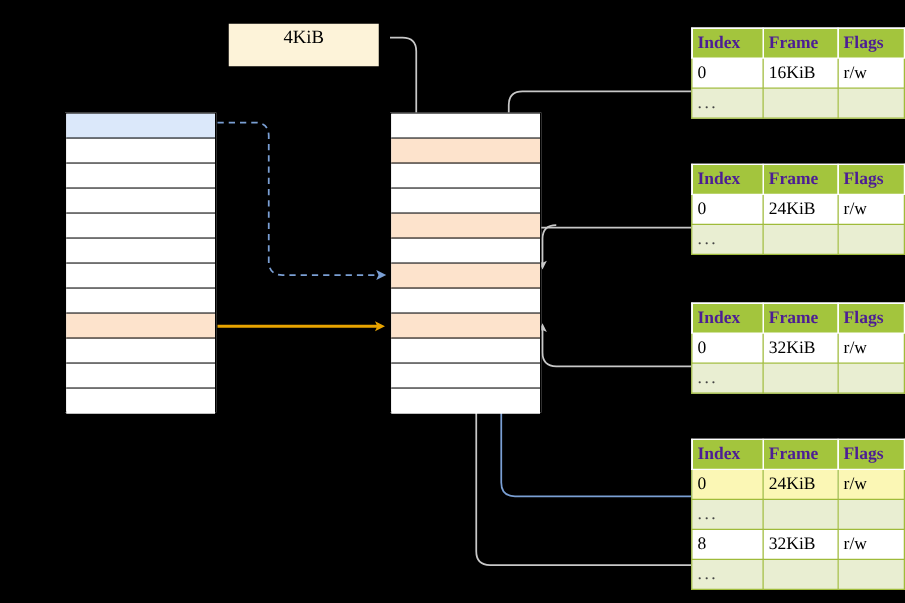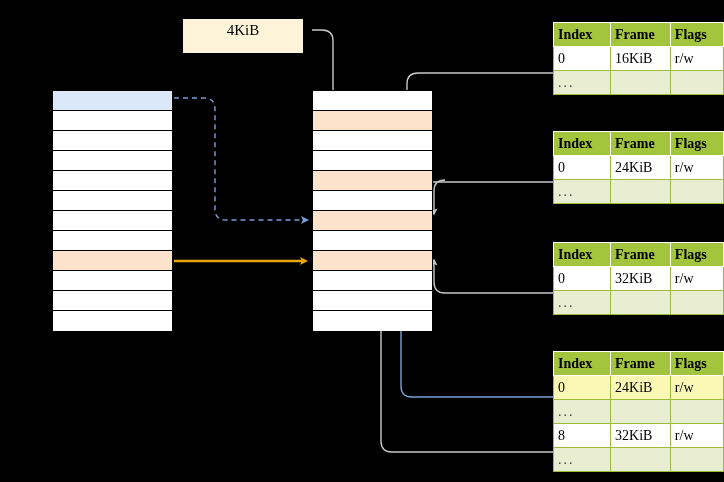--- a/index.html
+++ b/index.html
@@ -59,21 +59,21 @@
     line-height: 21px;
     height: 23px;
     text-align: left;
     color: #000000;
     font-family: "Liberation Serif", serif;
     overflow: hidden;
     white-space: nowrap;
   }
   .ptable th {
     background: #a3c53d;
-    color: #000000;
+    color: #4c1d95;
     font-weight: bold;
     border-color: #ffffff;
   }
   .ptable tr.ellipsis td {
     background: #e9eed2;
     color: #444444;
     letter-spacing: 2px;
   }
   .ptable td.hl { background: #fbf7b5; }
   .col-index { width: 57px; }

